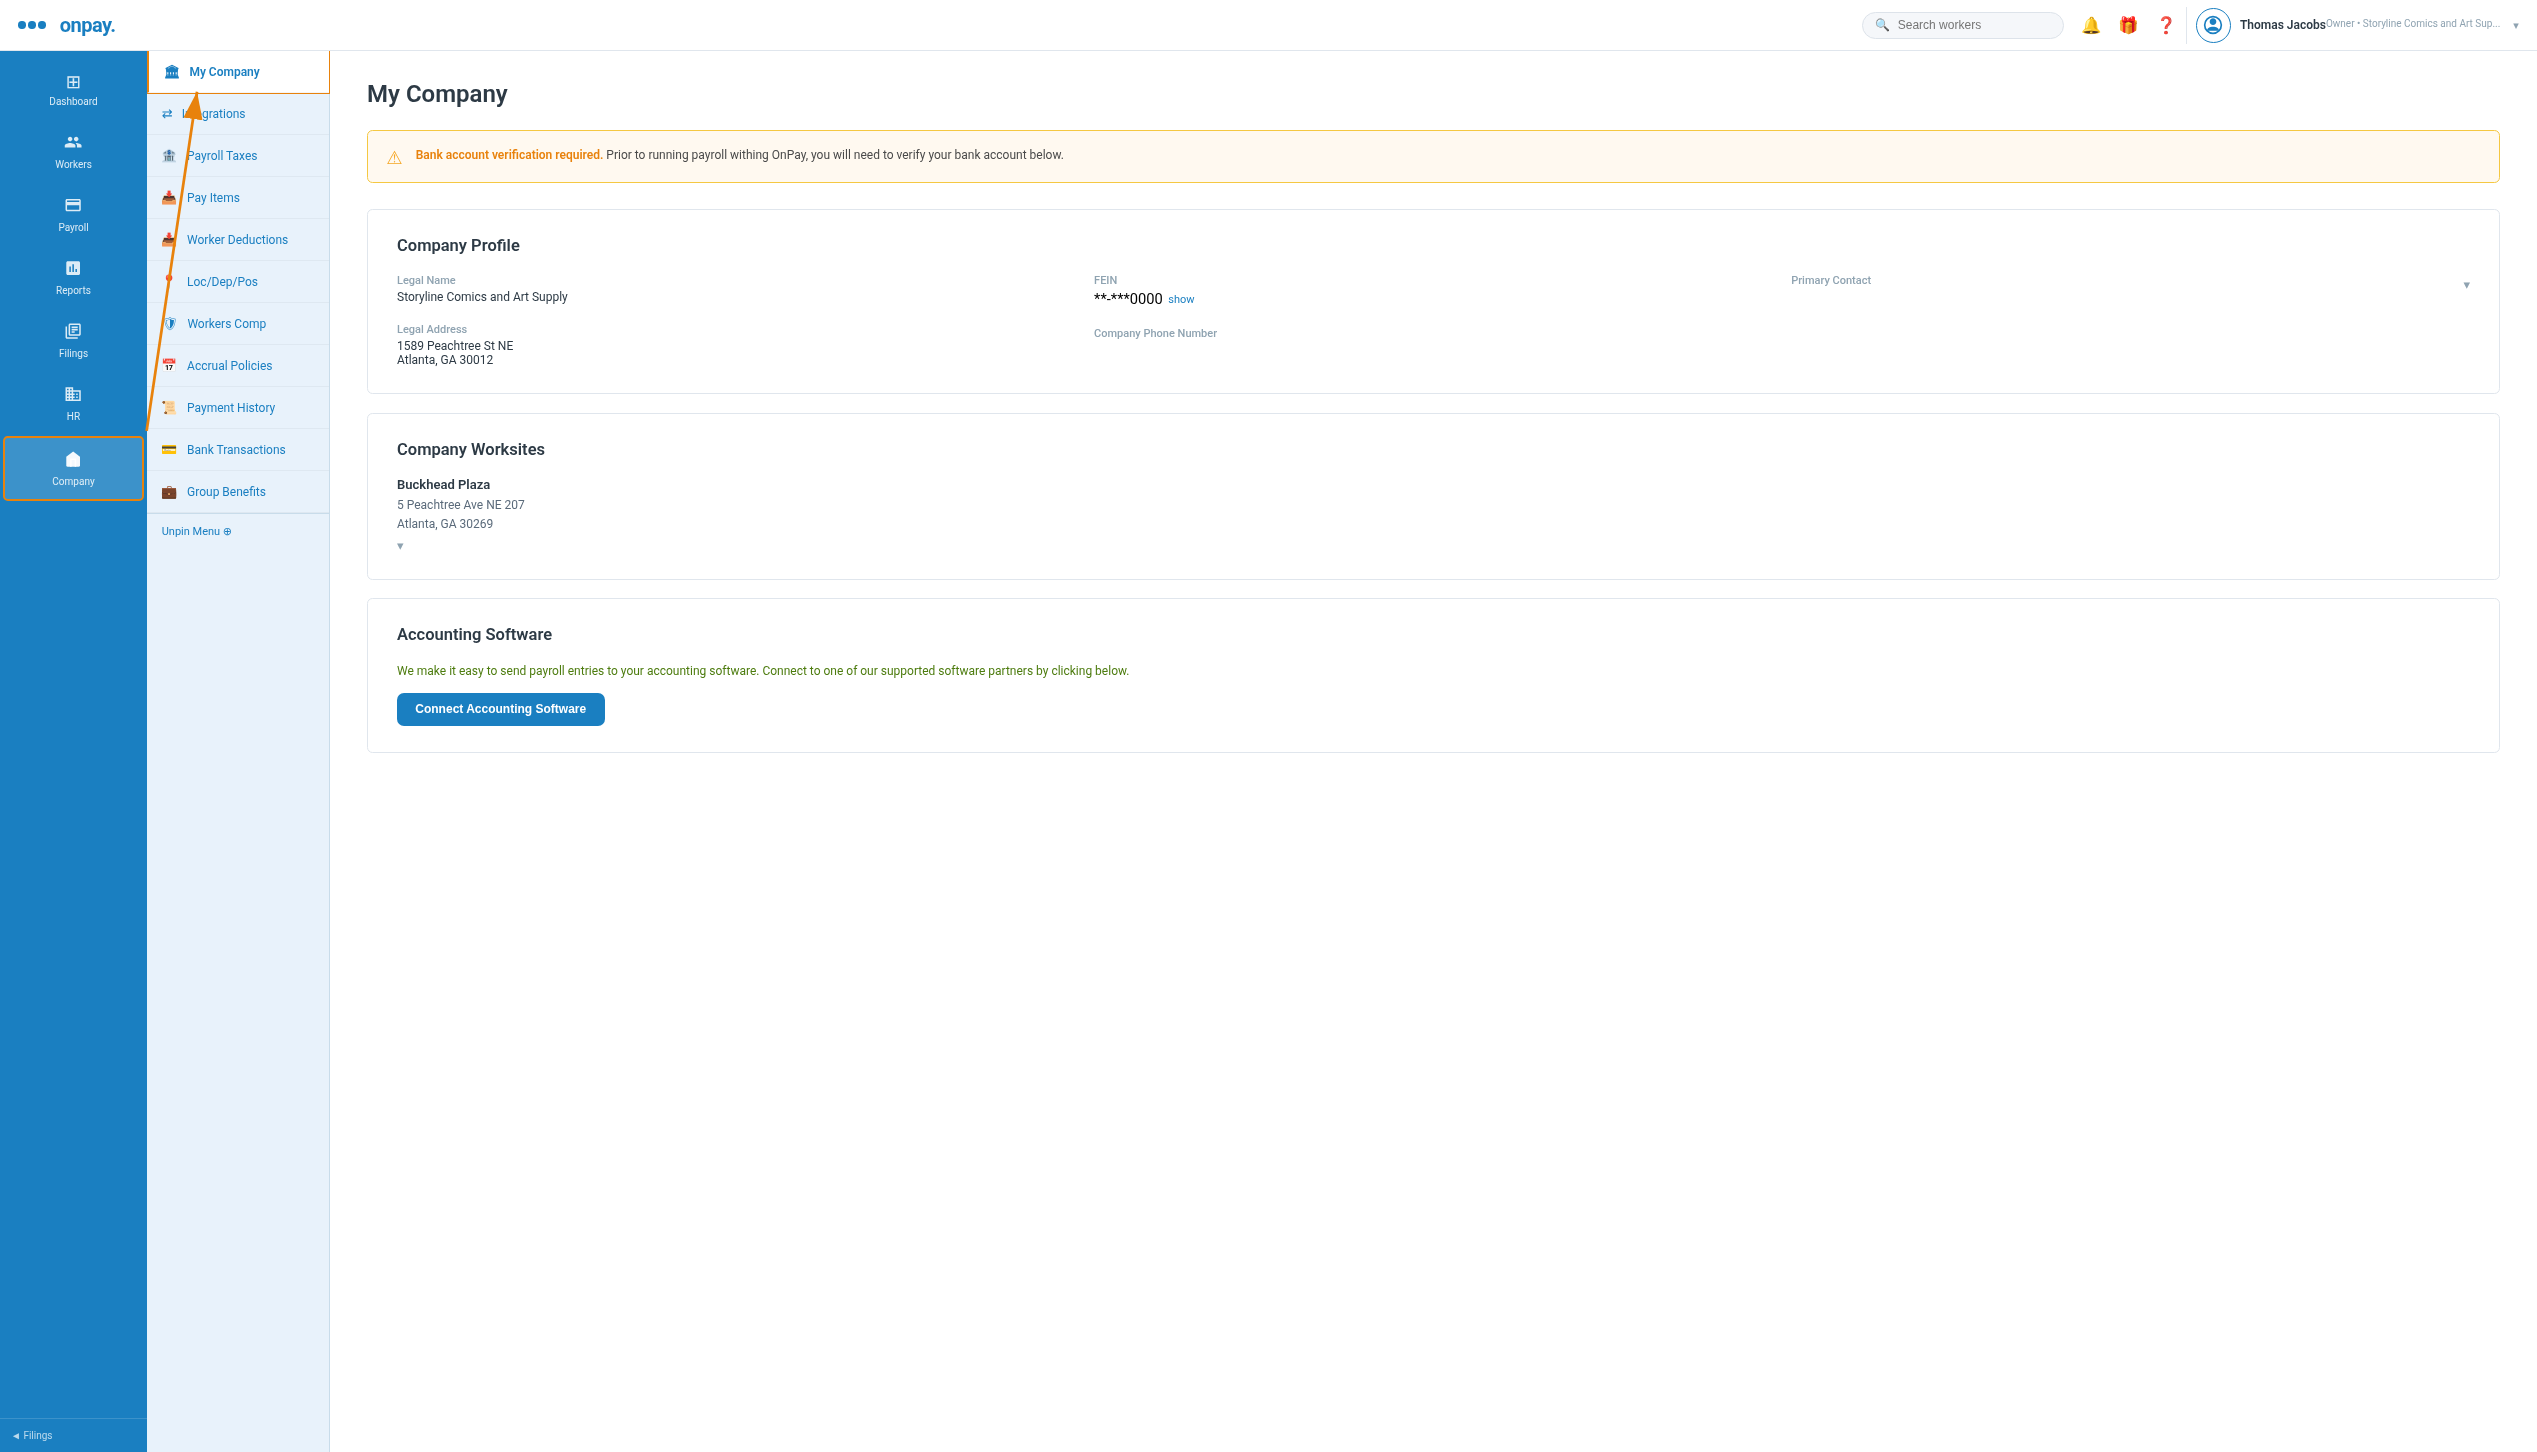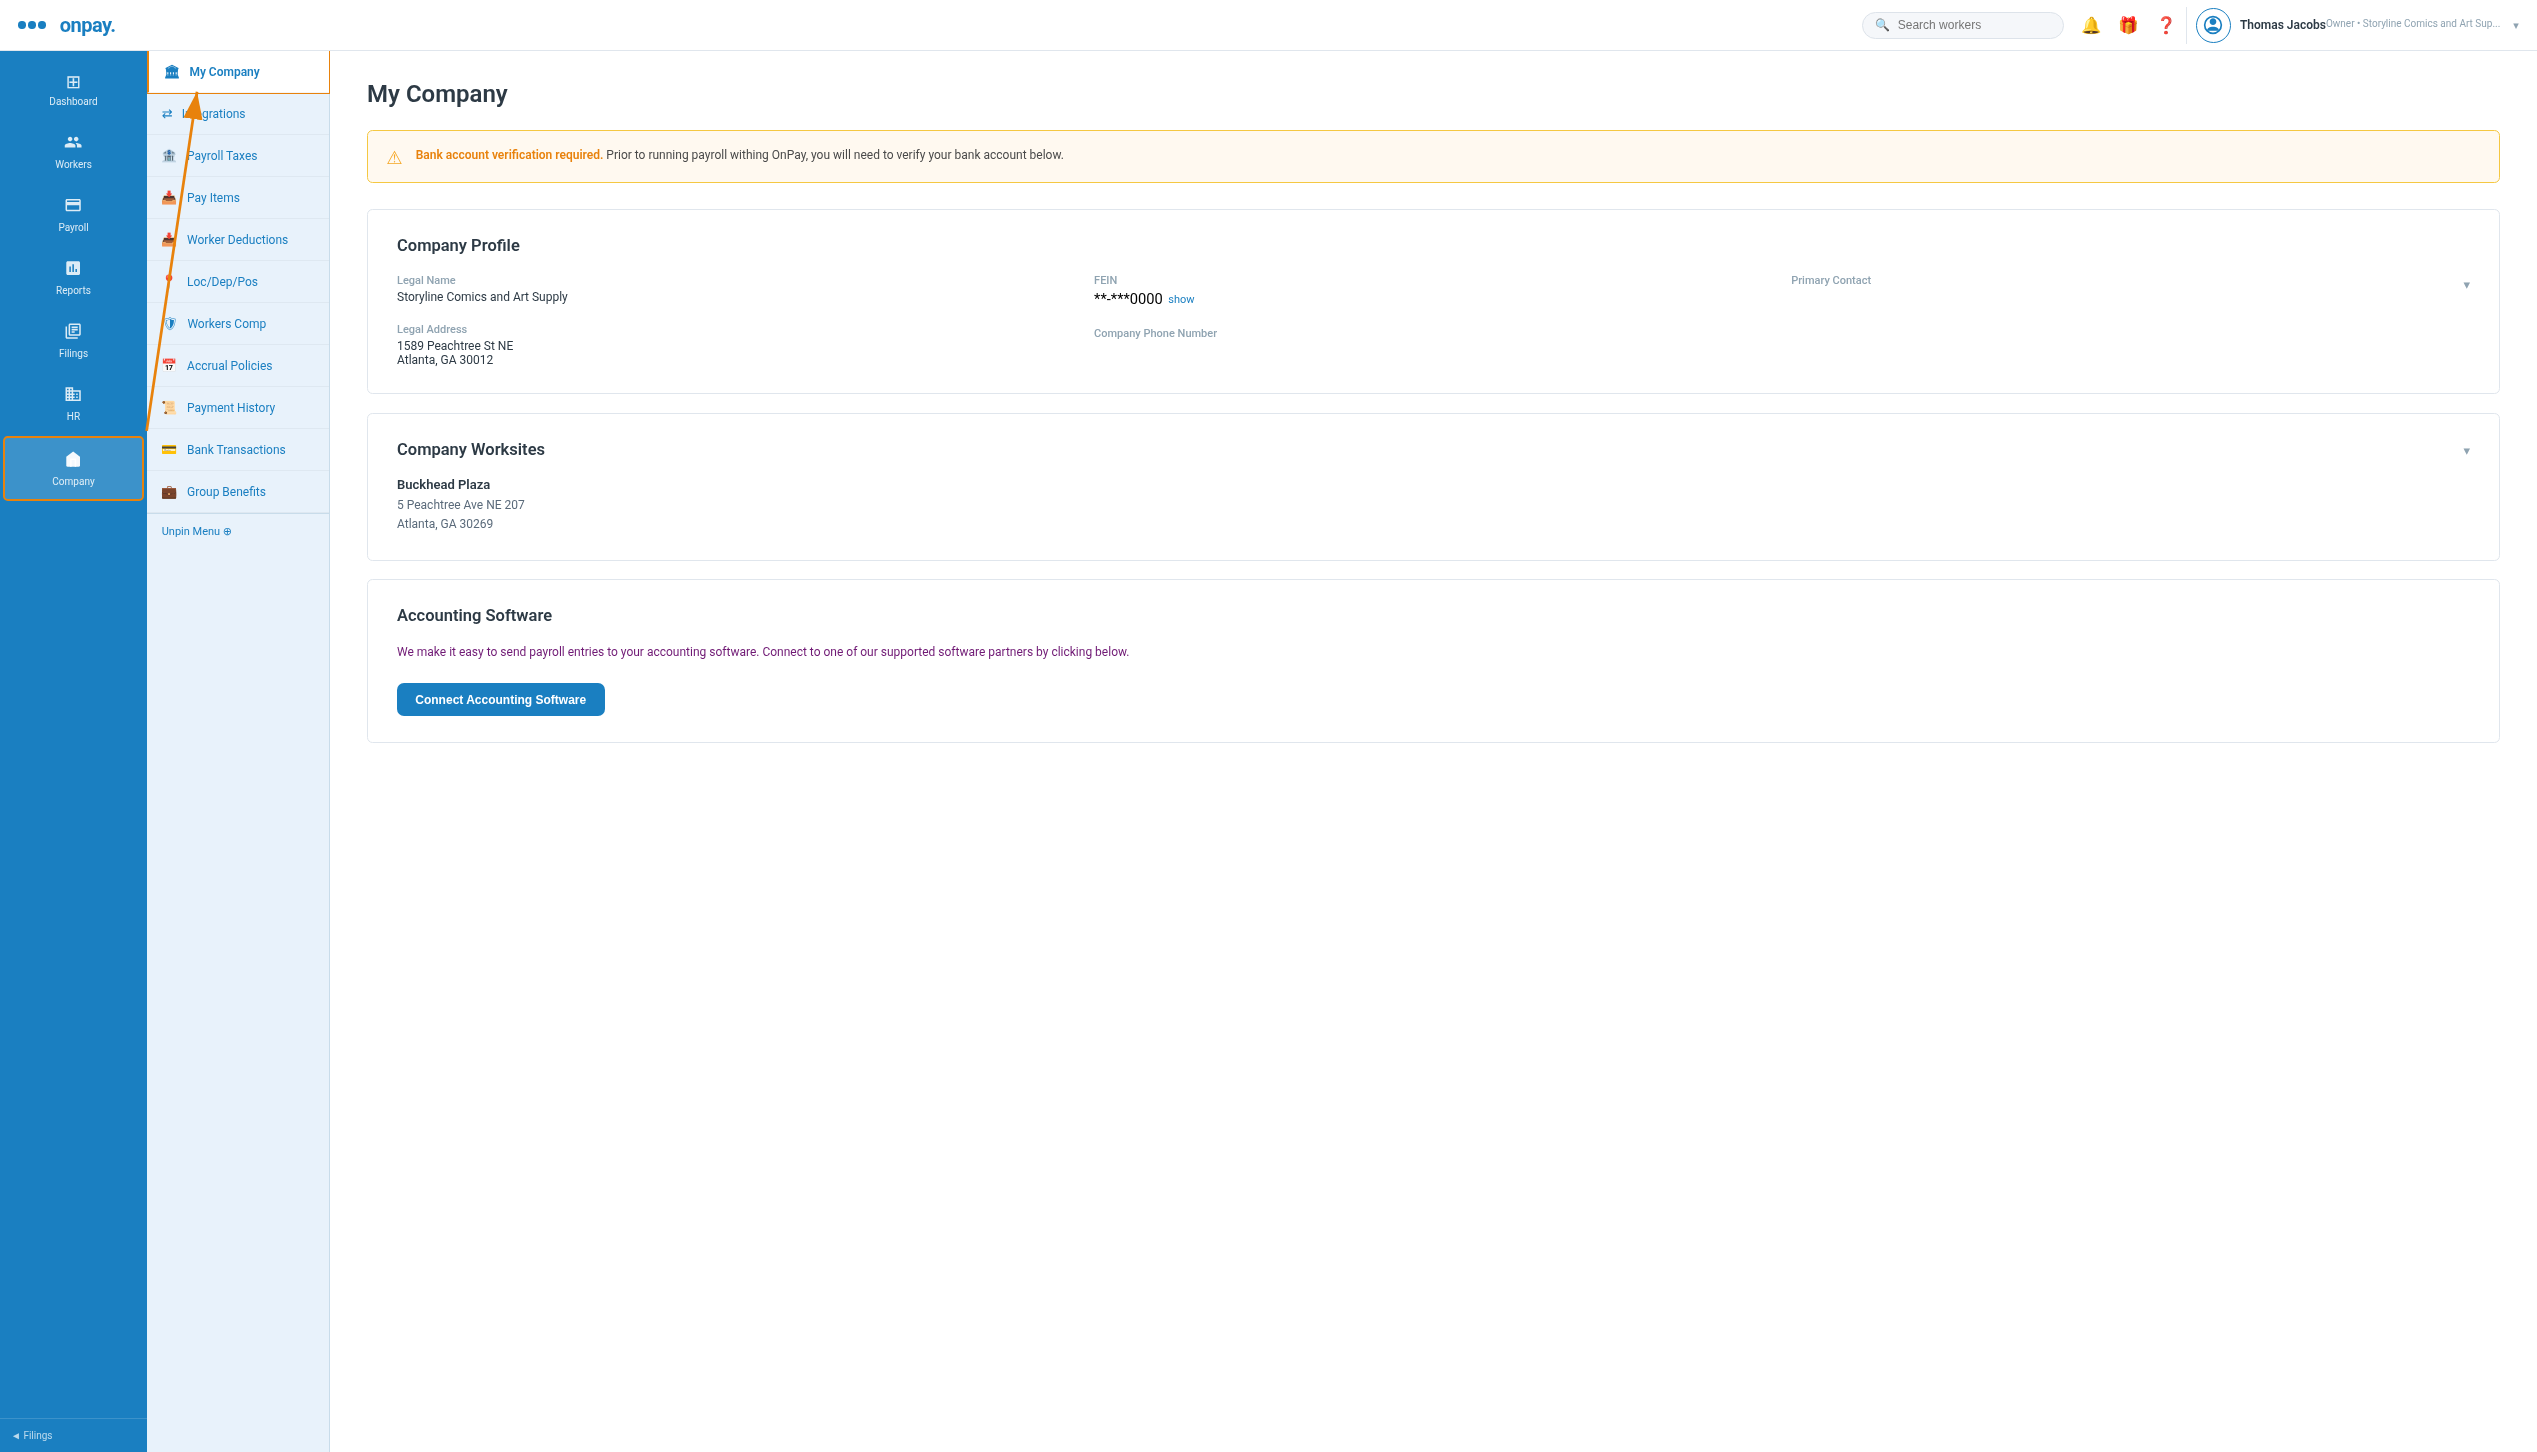--- a/index.html
+++ b/index.html
@@ -86,25 +86,25 @@
     .section { border: 0.9px solid #e0e6ed; border-radius: 5.5px; padding: 26px 29px; margin-bottom: 18.3px; }
     .section-title { font-size: 16.5px; font-weight: 600; color: #2d3a45; margin-bottom: 18.3px; }
 
     .profile-grid { display: grid; grid-template-columns: 1fr 1fr 1fr; gap: 18.3px; }
     .profile-field label { font-size: 11px; color: #8fa3b1; display: block; margin-bottom: 3.7px; font-weight: 500; }
     .profile-field .value { font-size: 12px; color: #2d3a45; }
     .profile-field .fein-value { display: flex; align-items: center; gap: 5.5px; }
     .show-link { color: #1a7fc1; font-size: 11px; cursor: pointer; text-decoration: none; }
     .chevron-down { color: #8fa3b1; font-size: 13px; justify-self: end; align-self: start; cursor: pointer; margin-top: 3.7px; }
 
-    .worksites-content { display: flex; justify-content: space-between; align-items: flex-start; }
+    .worksites-content { display: flex; justify-content: space-between; align-items: flex-start; flex-direction: column; }
     .worksite-info .worksite-name { font-size: 13px; font-weight: 600; color: #2d3a45; margin-bottom: 3.7px; }
     .worksite-info .worksite-addr { font-size: 12px; color: #5a6a7a; line-height: 1.6; }
 
-    .accounting-desc { font-size: 12px; color: #701a75; margin-bottom: 22px; line-height: 1.5; }
+    .accounting-desc { font-size: 12px; color: #4d7c0f; margin-bottom: 13px; line-height: 1.5; }
     .connect-btn {
       background: #1a7fc1; color: #fff; border: none; border-radius: 7px;
       padding: 9.2px 18.3px; font-size: 12px; font-weight: 600; cursor: pointer;
     }
 
     
     .arrow-overlay {
       position: fixed; top: 0; left: 0; width: 100%; height: 100%;
       pointer-events: none; z-index: 50;
     }

